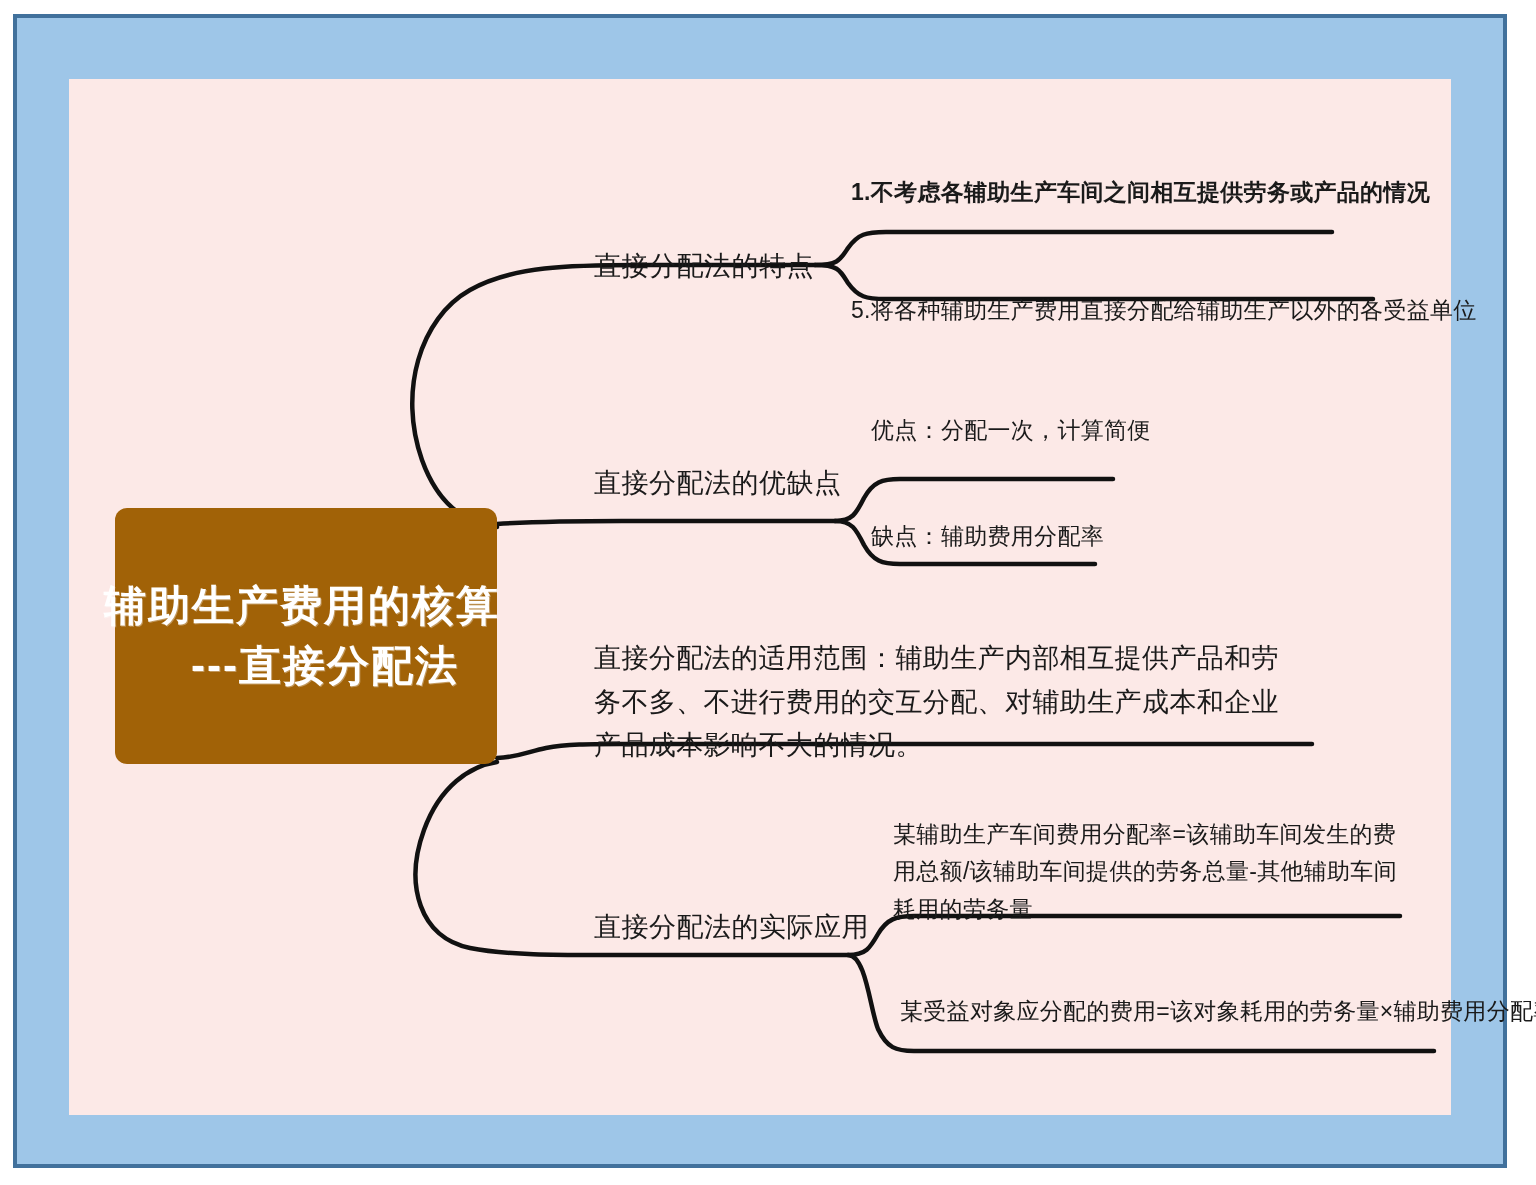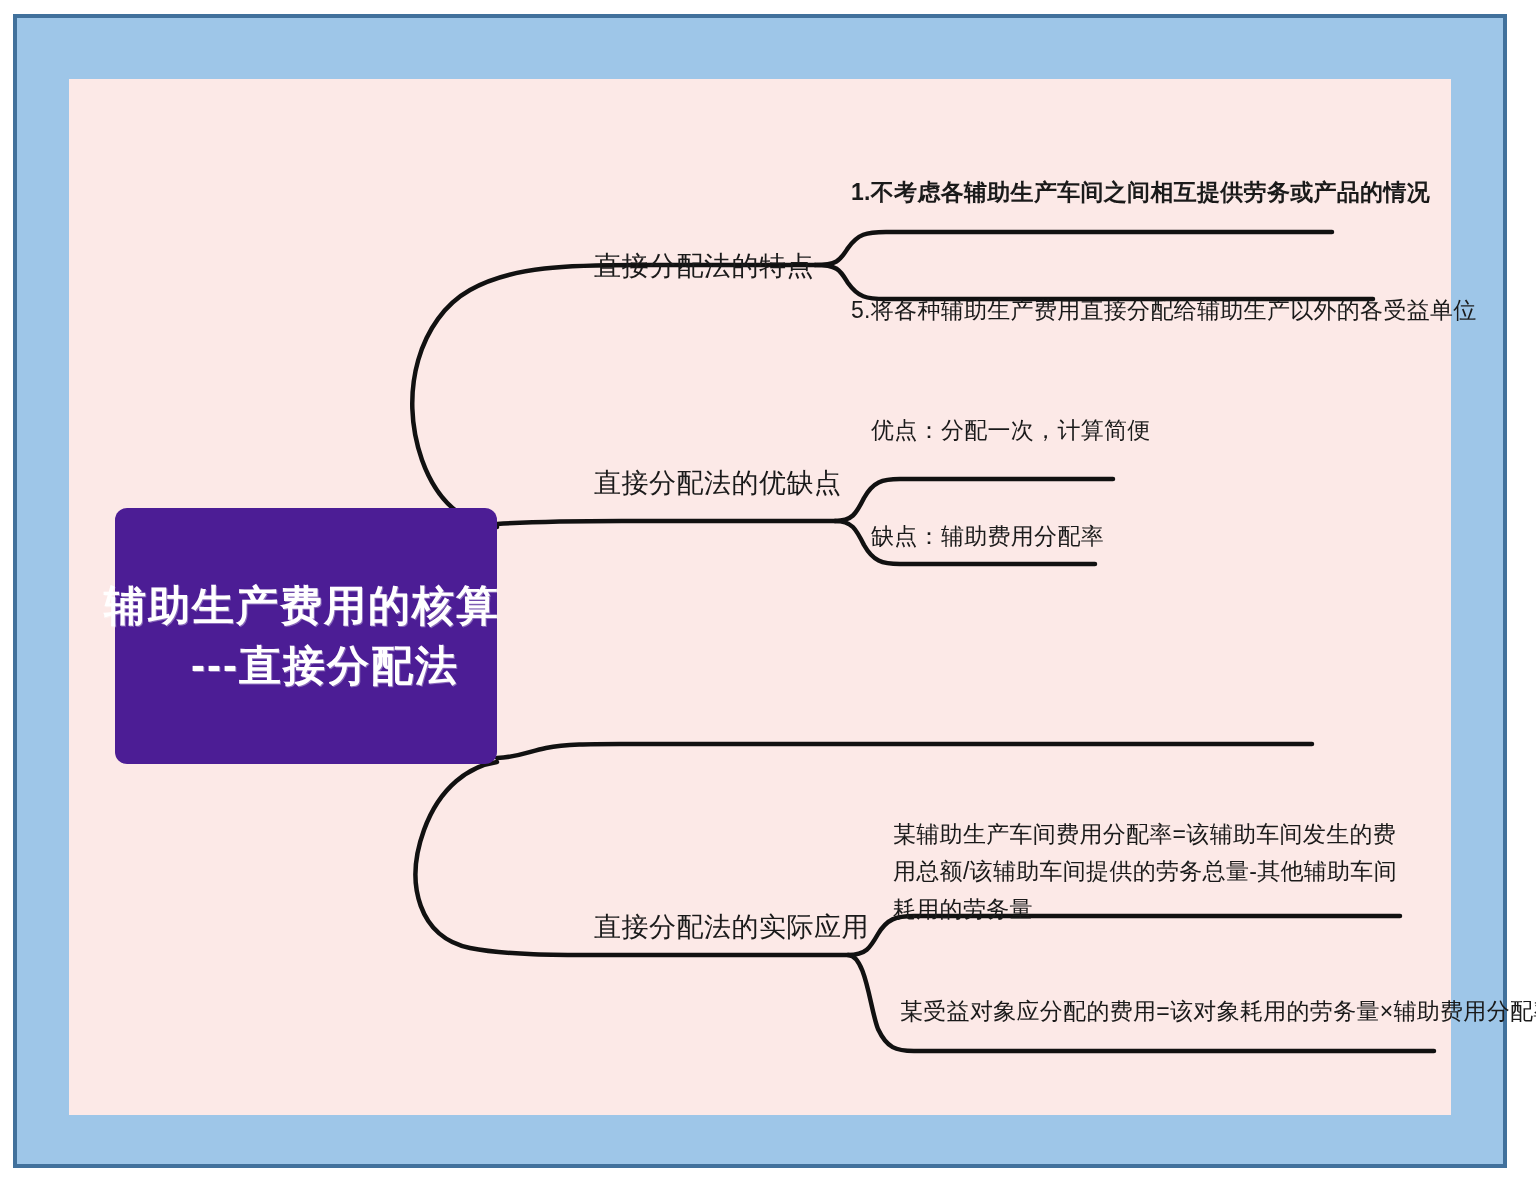--- a/index.html
+++ b/index.html
@@ -46,21 +46,21 @@
     height: 1185px;
     pointer-events: none;
   }
   
   .root-node {
     position: absolute;
     left: 115px;
     top: 508px;
     width: 382px;
     height: 256px;
-    background: #4c1d95;
+    background: #a16207;
     border-radius: 12px;
     box-sizing: border-box;
     display: flex;
     flex-direction: column;
     justify-content: center;
     align-items: flex-end;
     padding: 0 38px 0 30px;
   }
   .root-line {
     color: #ffffff;
@@ -145,20 +145,21 @@
   <div class="node-text leaf-label" style="left:851px; top:176px;font-weight:bold;">1.不考虑各辅助生产车间之间相互提供劳务或产品的情况</div>
 
   <div class="node-text leaf-label" style="left:851px; top:294px;">5.将各种辅助生产费用直接分配给辅助生产以外的各受益单位</div>
 
   <div class="node-text leaf-label" style="left:871px; top:414px;">优点：分配一次，计算简便</div>
 
   <div class="node-text branch-label" style="left:594px; top:464px;">直接分配法的优缺点</div>
 
   <div class="node-text leaf-label" style="left:871px; top:520px;">缺点：辅助费用分配率</div>
 
+  <div class="node-text wide-label" style="left:594px; top:637px; width:706px;">直接分配法的适用范围：辅助生产内部相互提供产品和劳务不多、不进行费用的交互分配、对辅助生产成本和企业产品成本影响不大的情况。</div>
 
   <div class="node-text branch-label" style="left:594px; top:908px;text-align:right;">直接分配法的实际应用</div>
 
   <div class="node-text wrap-label" style="left:893px; top:816px; width:510px;">某辅助生产车间费用分配率=该辅助车间发生的费用总额/该辅助车间提供的劳务总量-其他辅助车间耗用的劳务量</div>
 
   <div class="node-text leaf-label" style="left:900px; top:995px;">某受益对象应分配的费用=该对象耗用的劳务量×辅助费用分配率</div>
 
 </div>
 
 </body></html>

